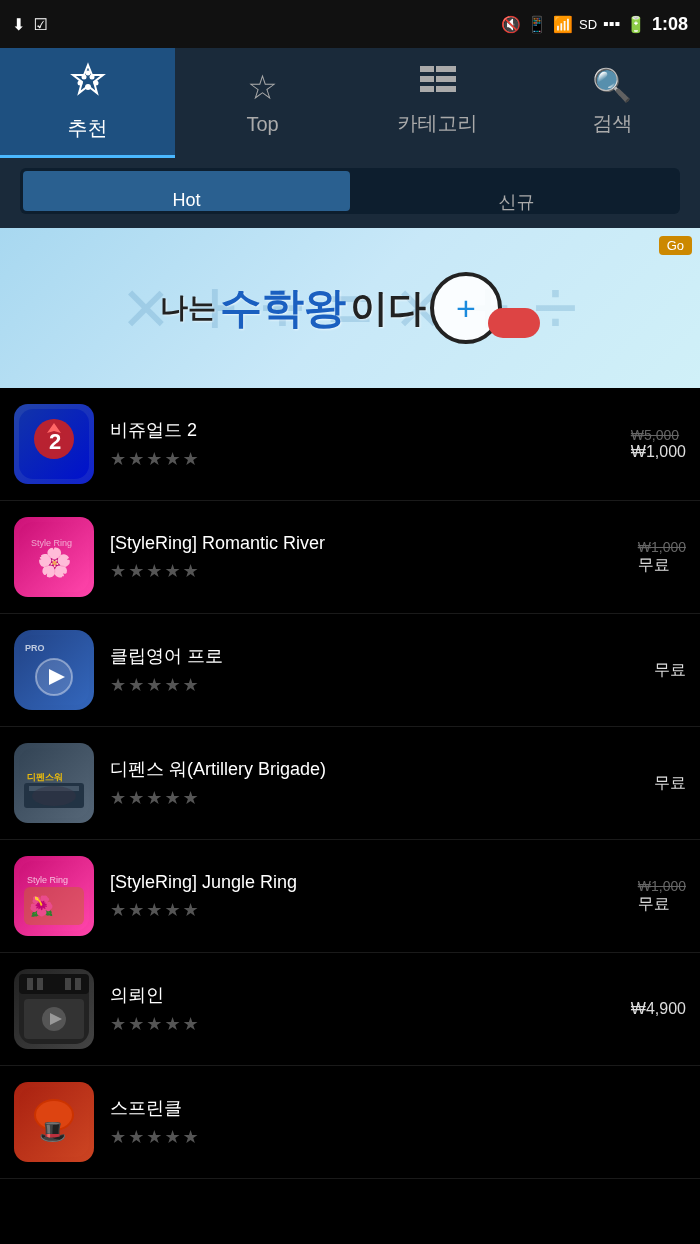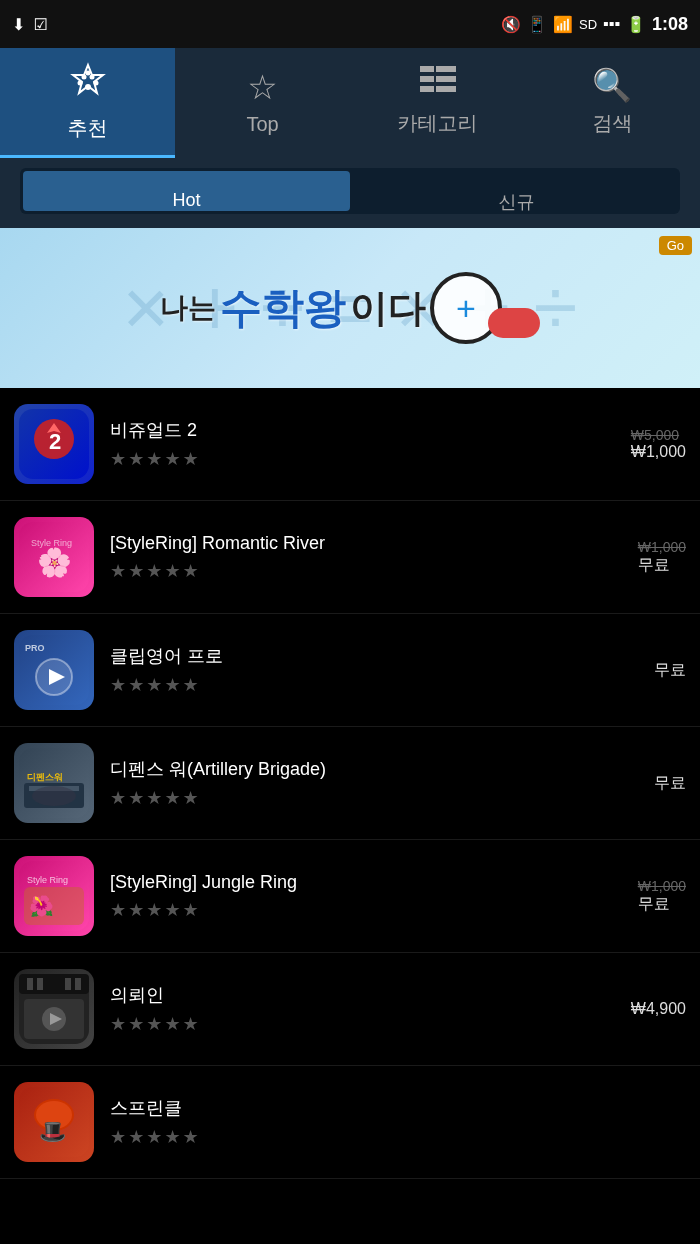--- a/index.html
+++ b/index.html
@@ -194,20 +194,21 @@
 
     
     .icon-bejeweled {
       background: linear-gradient(135deg, #2244aa, #1122cc);
     }
     .icon-stylering-romantic {
       background: linear-gradient(135deg, #cc1177, #ff44aa);
     }
     .icon-clip {
       background: linear-gradient(135deg, #224488, #3366bb);
+      border-radius: 18px;
     }
     .icon-artillery {
       background: linear-gradient(135deg, #334455, #556677);
     }
     .icon-jungle {
       background: linear-gradient(135deg, #cc1177, #ff44aa);
     }
     .icon-movie {
       background: linear-gradient(135deg, #222, #444);
     }

